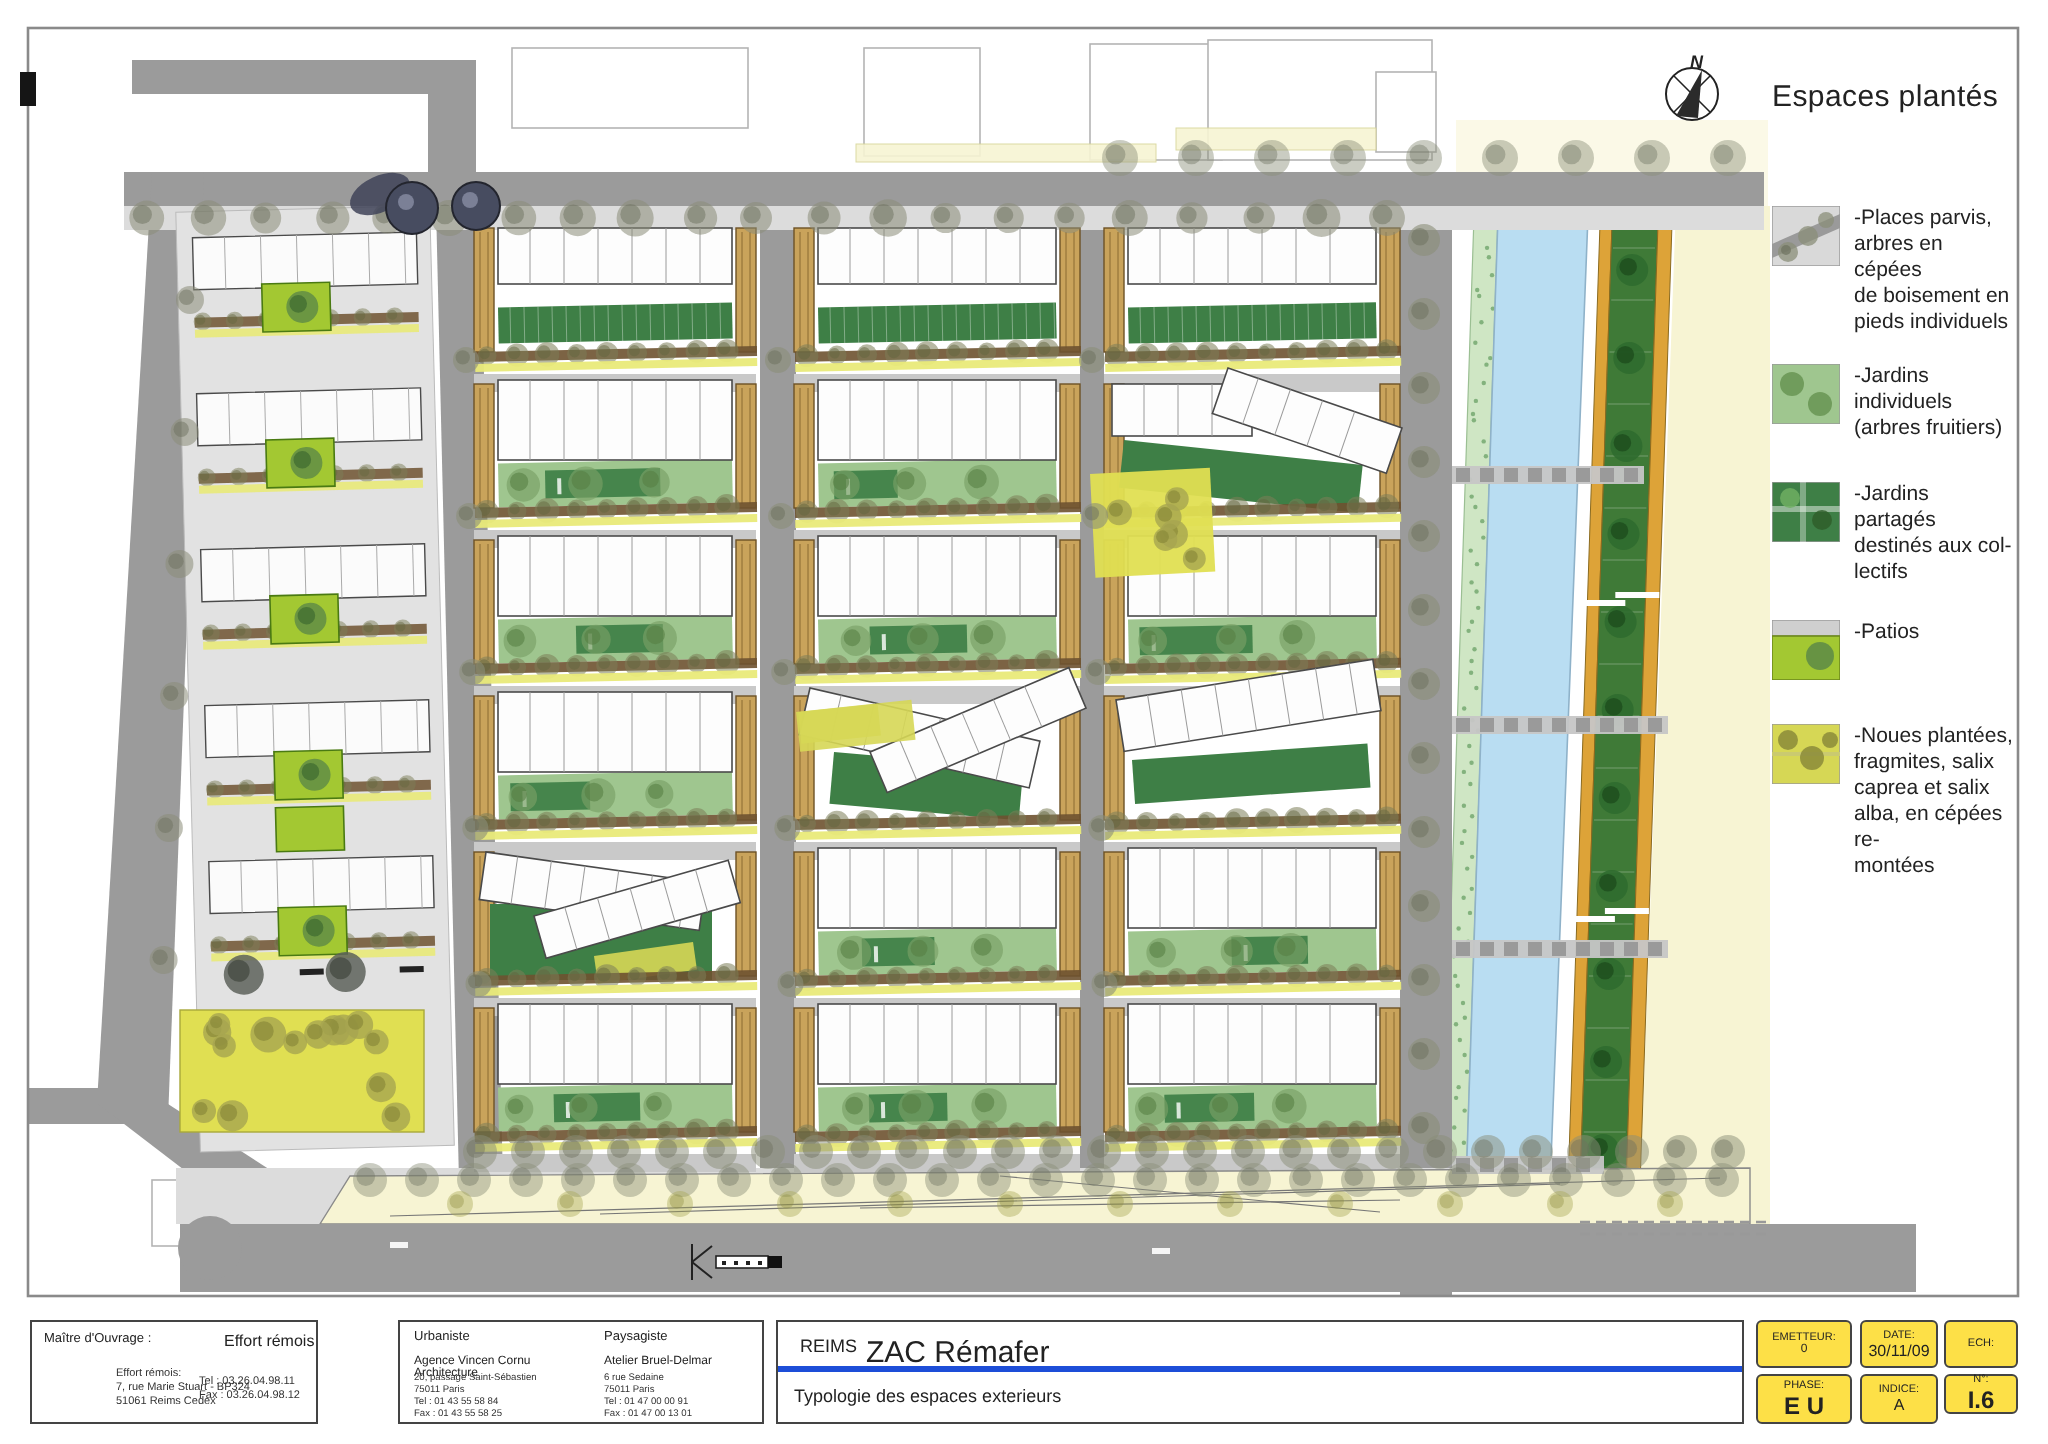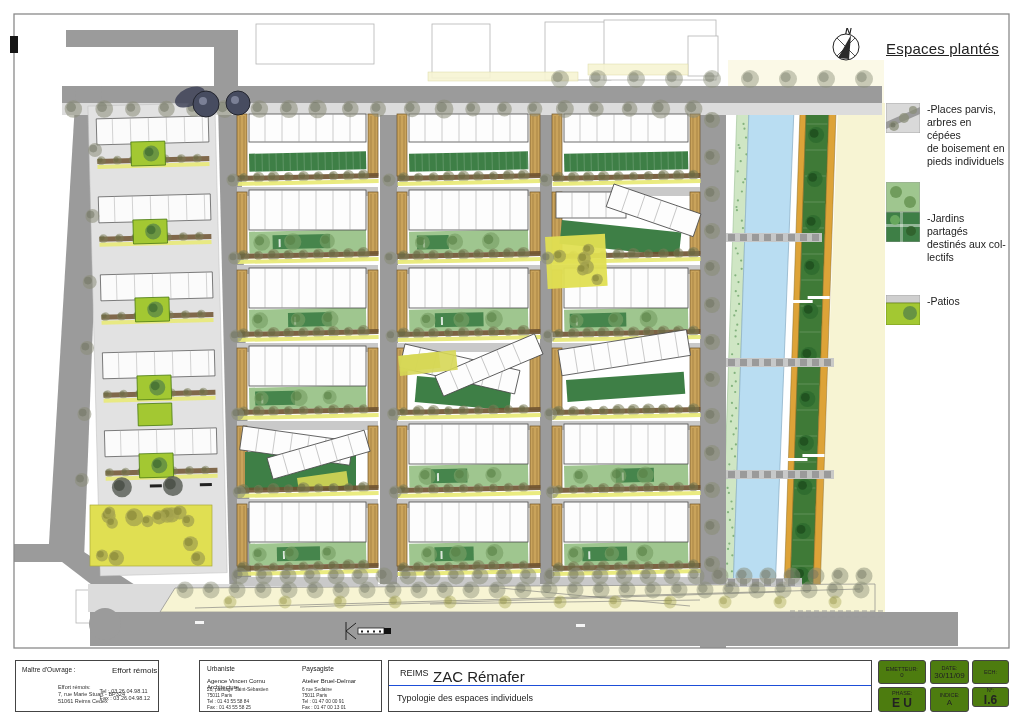--- a/index.html
+++ b/index.html
@@ -1,32 +1,32 @@
 <!DOCTYPE html>
 <html style="--road: #9b9b9b; --road_light: #c9c9c9; --parvis: #dcdcdc; --building_outline: #4a4a4a; --jardins_individuels: #9fc68f; --jardins_partages: #3e7f46; --patios: #a3c832; --noues: #d6d755; --parc: #e0df52; --water: #b9ddf2; --water_edge: #cfe6c4; --median_green: #3f7a37; --median_orange: #dda338; --esplanade: #f7f4d3; --hedge: #6e5230; --endcap: #c9a35b;"><head>
 <meta charset="utf-8">
 <style>
   html,body{margin:0;padding:0;background:#fff;}
   .sheet{position:relative;width:1024px;height:722px;background:#fff;overflow:hidden;
          font-family:"Liberation Sans",sans-serif;color:#222;}
   .abs{position:absolute;}
   
   .legend{position:absolute;left:886px;top:40px;width:122px;}
-  .legend-title{font-size:15px;letter-spacing:.2px;text-decoration:underline;margin:0 0 0 0;font-weight:400;}
+  .legend-title{font-size:15px;letter-spacing:.2px;margin:0 0 0 0;font-weight:400;}
   .legend-item{display:flex;gap:7px;align-items:flex-start;}
   .legend-label{font-size:10.5px;line-height:13px;white-space:pre-line;margin-top:0;}
   .sw{flex:0 0 34px;}
   
   .compass-n{position:absolute;left:845px;top:26px;font-size:9px;font-style:italic;font-weight:bold;}
   
   .tb{position:absolute;border:1px solid #444;background:#fff;box-sizing:border-box;}
   .tb-label{font-size:6.5px;}
   .fine{font-size:5.5px;line-height:7px;white-space:pre-line;color:#333;}
   .cell{position:absolute;border:1px solid #444;border-radius:3px;box-sizing:border-box;
-        display:flex;flex-direction:column;align-items:center;justify-content:center;background:#4d7c0f;}
+        display:flex;flex-direction:column;align-items:center;justify-content:center;background:#fde047;}
   .cell .lab{font-size:5.5px;color:#222;}
   .cell .val{font-size:8px;}
   .cell .big{font-size:12px;font-weight:bold;}
 </style>
 </head>
 <body>
 
 <div class="sheet">
 
   <svg id="plan" viewBox="0 0 1024 722" width="1024" height="722" class="abs" style="left:0;top:0">
@@ -1560,44 +1560,60 @@
 de boisement en
 pieds individuels</div>
     </div>
 
     <div class="legend-item" style="margin-top:14px">
       <svg class="sw" width="34" height="30">
         <rect x="0" y="0" width="34" height="30" fill="var(--jardins_individuels)" stroke="#999" stroke-width="0.7"></rect>
         <circle cx="10" cy="10" r="6" fill="#5d8a46" opacity=".7"></circle>
           <circle cx="24" cy="20" r="6" fill="#5d8a46" opacity=".7"></circle>
       </svg>
+      <div class="legend-label">-Jardins individuels
+(arbres fruitiers)</div>
     </div>
 
-    <div class="legend-item" style="">
+    <div class="legend-item" style="margin-top:20px">
       <svg class="sw" width="34" height="30">
         <rect x="0" y="0" width="34" height="30" fill="var(--jardins_partages)" stroke="#999" stroke-width="0.7"></rect>
         <rect x="0" y="12" width="34" height="3" fill="#fff" opacity=".45"></rect>
           <rect x="14" y="0" width="3" height="30" fill="#fff" opacity=".35"></rect>
         <circle cx="9" cy="8" r="5" fill="#6fae62" opacity=".85"></circle>
           <circle cx="25" cy="19" r="5" fill="#2e5c28" opacity=".8"></circle>
       </svg>
       <div class="legend-label">-Jardins partagés
 destinés aux col-
 lectifs</div>
     </div>
 
-    <div class="legend-item" style="margin-top:31px">
+    <div class="legend-item" style="margin-top:17px">
       <svg class="sw" width="34" height="30">
         <rect x="0" y="0" width="34" height="8" fill="#cfcfcf" stroke="#999" stroke-width="0.7"></rect>
         <rect x="0" y="8" width="34" height="22" fill="var(--patios)" stroke="#6d8a1c" stroke-width="0.8"></rect>
         <circle cx="24" cy="18" r="7" fill="#5d8a46" opacity=".85"></circle>
       </svg>
       <div class="legend-label">-Patios</div>
     </div>
 
+    <div class="legend-item" style="margin-top:22px">
+      <svg class="sw" width="34" height="30">
+        <rect x="0" y="0" width="34" height="30" fill="var(--noues)" stroke="#999" stroke-width="0.7"></rect>
+        <rect x="0" y="14" width="34" height="2" fill="#caca70"></rect>
+        <circle cx="8" cy="8" r="5" fill="#8b8b3a" opacity=".85"></circle>
+          <circle cx="20" cy="17" r="6" fill="#8b8b3a" opacity=".85"></circle>
+        <circle cx="29" cy="8" r="4" fill="#8b8b3a" opacity=".85"></circle>
+      </svg>
+      <div class="legend-label">-Noues plantées,
+fragmites, salix
+caprea et salix
+alba, en cépées re-
+montées</div>
+    </div>
   </div>
 
   <div class="tb" style="left:15px;top:660px;width:144px;height:52px">
     <span class="abs tb-label" style="left:6px;top:5px">Maître d'Ouvrage :</span>
     <span class="abs" style="left:96px;top:5px;font-size:8px">Effort rémois</span>
     <div class="abs fine" style="left:42px;bottom:6px">Effort rémois:
 7, rue Marie Stuart - BP324
 51061 Reims Cedex</div>
     <div class="abs fine" style="right:8px;bottom:9px;text-align:left">Tel : 03.26.04.98.11
 Fax : 03.26.04.98.12</div>
@@ -1612,25 +1628,25 @@
 Fax : 01 43 55 58 25</div>
     <span class="abs tb-label" style="left:102px;top:4px">Paysagiste</span>
     <span class="abs" style="left:102px;top:17px;font-size:6px;width:78px">Atelier Bruel-Delmar</span>
     <div class="abs fine" style="left:102px;top:26px;font-size:4.8px;line-height:6px">6 rue Sedaine
 75011 Paris
 Tel : 01 47 00 00 91
 Fax : 01 47 00 13 01</div>
   </div>
 
   <div class="tb" style="left:388px;top:660px;width:484px;height:52px">
-    <div class="abs" style="left:0;top:0;width:100%;height:25px;border-bottom:1px solid #1d4ed8;box-sizing:border-box">
+    <div class="abs" style="left:0;top:0;width:100%;height:25px;border-bottom:3px solid #1d4ed8;box-sizing:border-box">
       <span class="abs" style="left:11px;top:7px;font-size:9px">REIMS</span>
       <span class="abs" style="left:44px;top:7px;font-size:15px">ZAC Rémafer</span>
     </div>
-    <span class="abs" style="left:8px;top:32px;font-size:9px">Typologie des espaces individuels</span>
+    <span class="abs" style="left:8px;top:32px;font-size:9px">Typologie des espaces exterieurs</span>
   </div>
 
   <div class="cell" style="left:878px;top:660px;width:48px;height:24px">
     <span class="lab">EMETTEUR:</span>
     <span class="val" style="font-size:6px">0</span>
   </div>
   <div class="cell" style="left:930px;top:660px;width:39px;height:24px">
     <span class="lab">DATE:</span>
     <span class="val">30/11/09</span>
   </div>

